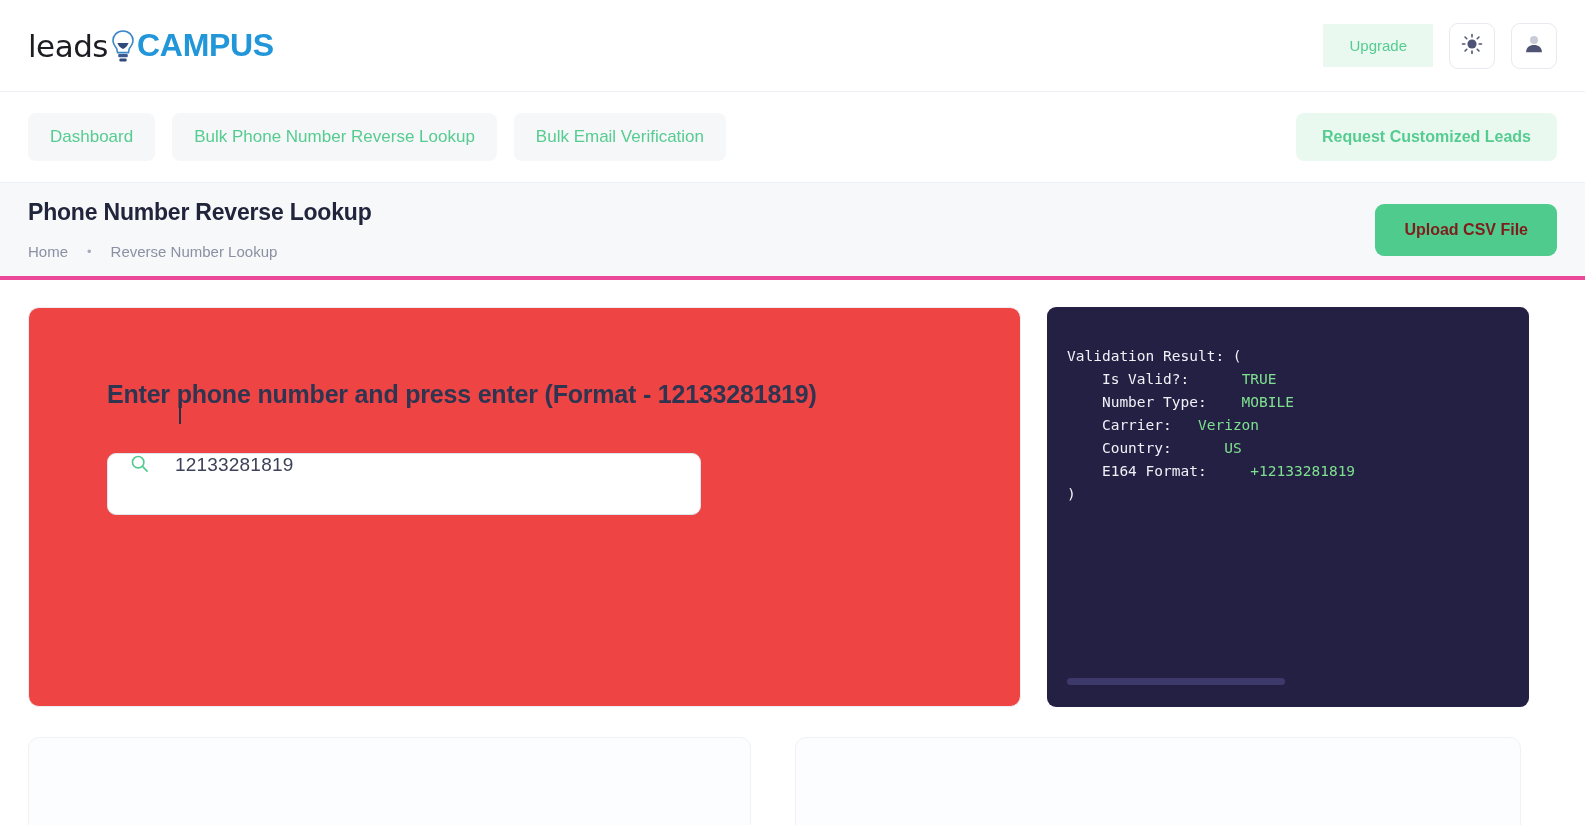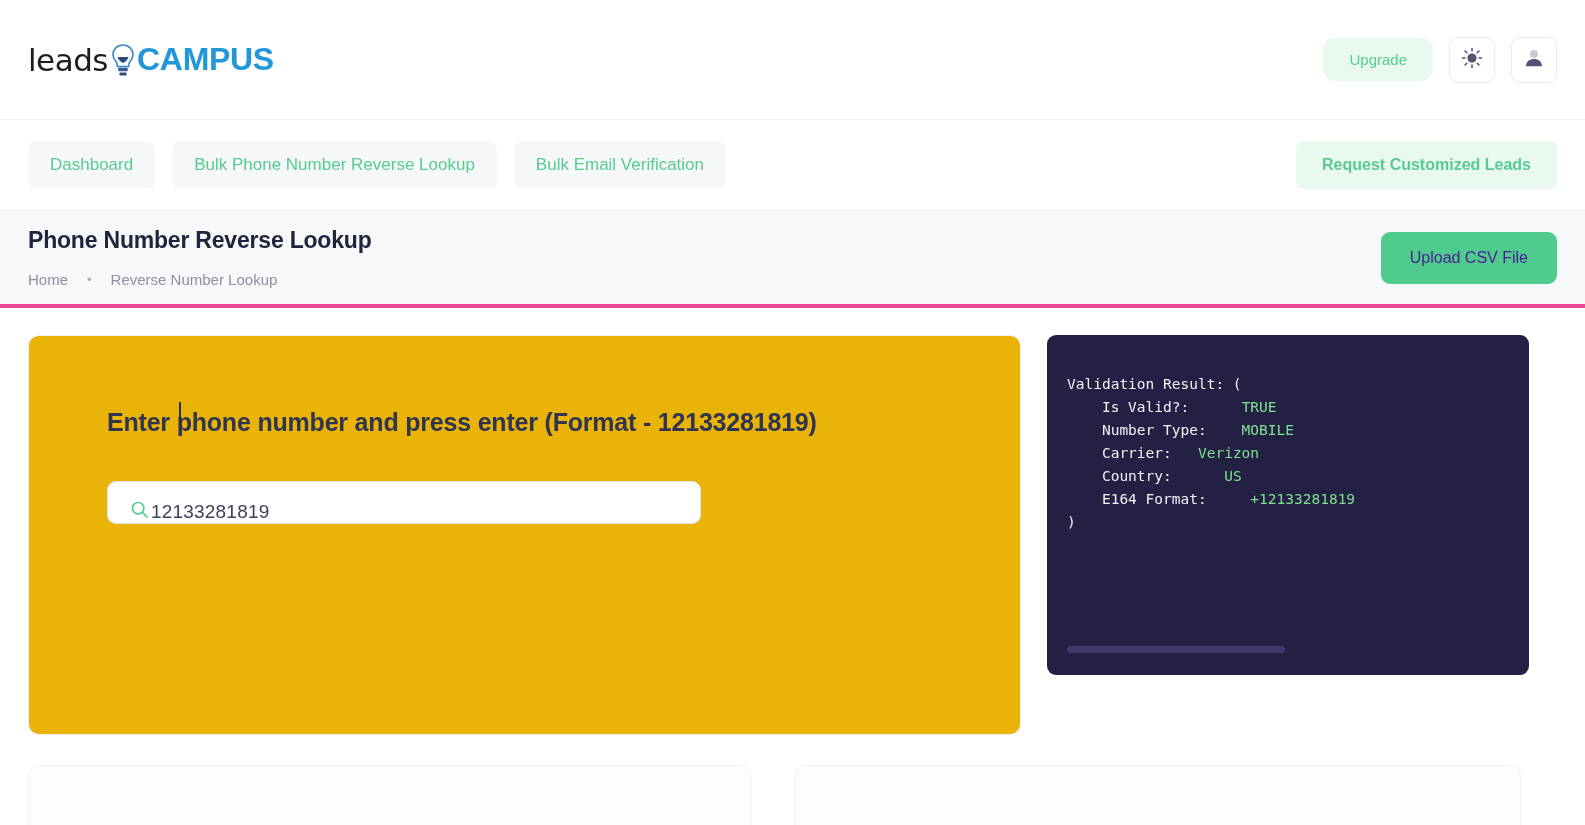--- a/index.html
+++ b/index.html
@@ -6,21 +6,21 @@
   html, body {
     width: 1585px;
     height: 825px;
     background: #ffffff;
     font-family: "Liberation Sans", sans-serif;
     overflow: hidden;
   }
 
   
   .topbar {
-    height: 120px;
+    height: 92px;
     background: #ffffff;
     border-bottom: 1px solid #eceff3;
     display: flex;
     align-items: center;
     justify-content: space-between;
     padding: 0 28px 0 28px;
   }
   .logo { display: flex; align-items: center; }
   .logo-leads {
     font-size: 31px;
@@ -36,21 +36,21 @@
     color: #2196d9;
     letter-spacing: -0.3px;
     font-family: "Liberation Sans", sans-serif;
   }
 
   .top-right { display: flex; align-items: center; gap: 16px; }
   .upgrade-btn {
     background: #e9f9f0;
     color: #56cc91;
     border: none;
-    border-radius: 11px;
+    border-radius: 1px;
     font-size: 15px;
     padding: 13px 26px;
     cursor: pointer;
     font-family: "Liberation Sans", sans-serif;
   }
   .icon-box {
     width: 46px; height: 46px;
     border: 1px solid #e7eaef;
     border-radius: 9px;
     background: #fff;
@@ -113,61 +113,61 @@
     margin-top: 17px;
     font-size: 15px;
     color: #8b90a3;
     display: flex;
     align-items: center;
     gap: 19px;
   }
   .crumb-dot { font-size: 13px; color: #a7abba; }
   .upload-btn {
     background: #4ecb8d;
-    color: #4c1d95;
+    color: #7f1d1d;
     border: none;
     border-radius: 9px;
     font-size: 16px;
-    font-weight: 400;
+    font-weight: 700;
     padding: 17px 29px;
     cursor: pointer;
     font-family: "Liberation Sans", sans-serif;
   }
 
   
   .main {
     padding: 27px 28px 0 28px;
     display: flex;
     gap: 26px;
     align-items: flex-start;
   }
   .lookup-card {
     flex: 0 0 993px;
     height: 400px;
-    background: #eab308;
+    background: #ef4444;
     border: 1px solid #edeff3;
     border-radius: 11px;
     padding: 72px 78px 0 78px;
   }
   .lookup-heading {
     font-size: 25px;
     font-weight: 700;
     color: #2f3550;
     letter-spacing: -0.2px;
   }
   .search-wrap {
     margin-top: 44px;
     width: 594px;
-    height: 43px;
+    height: 62px;
     border: 1px solid #dfe3ea;
     border-radius: 9px;
     display: flex;
-    align-items: flex-end;
+    align-items: flex-start;
     padding: 0 22px;
-    gap: 2px;
+    gap: 26px;
     background: #fff;
   }
   .search-val {
     font-size: 19px;
     color: #3c4257;
     position: relative;
     display: flex;
     align-items: center;
     letter-spacing: 0.2px;
   }
@@ -178,21 +178,21 @@
     background: #2c3044;
     position: absolute;
     left: 22px;
     top: 50%;
     transform: translateY(-50%);
   }
 
   
   .terminal {
     flex: 0 0 482px;
-    height: 340px;
+    height: 400px;
     background: #232044;
     border-radius: 9px;
     padding: 38px 0 0 0;
     position: relative;
     overflow: hidden;
   }
   .term-pre {
     font-family: "DejaVu Sans Mono", monospace;
     font-size: 14.5px;
     line-height: 23px;

